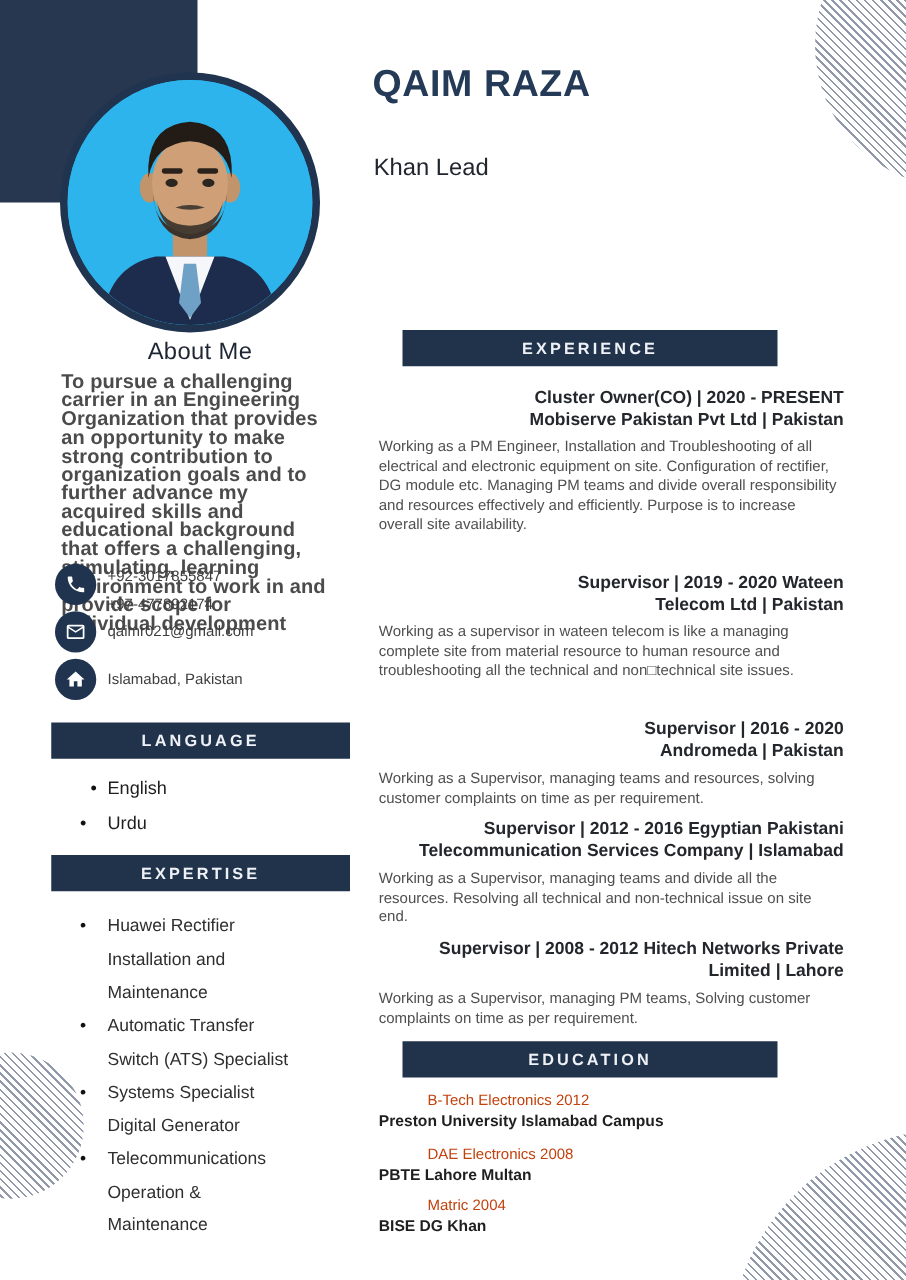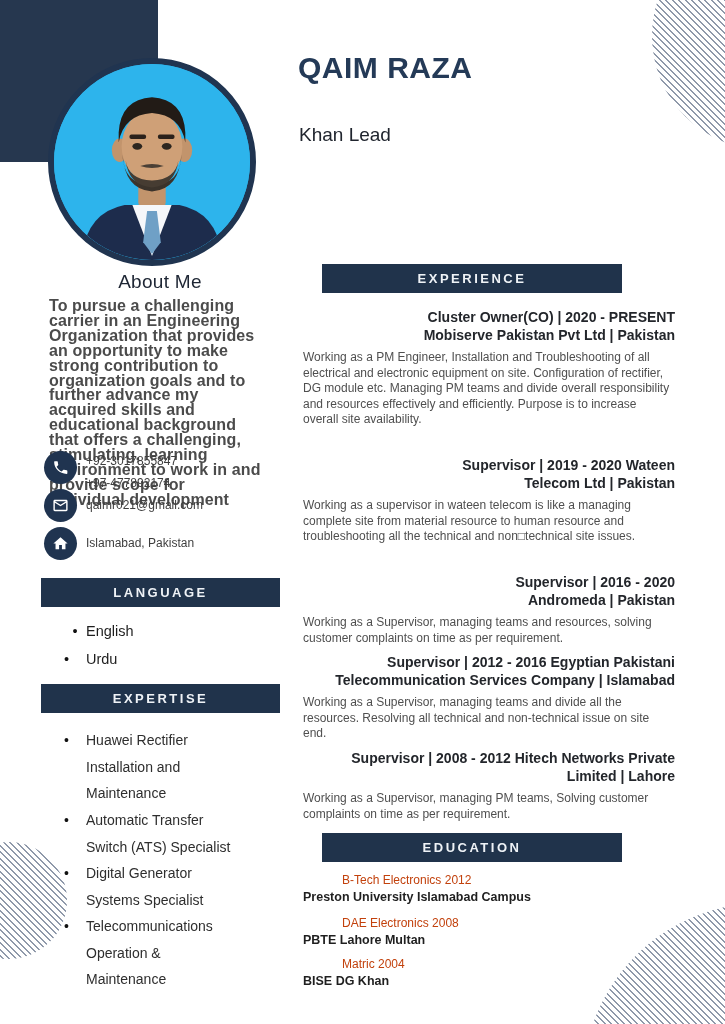--- a/index.html
+++ b/index.html
@@ -123,21 +123,21 @@
       <span>Huawei Rectifier</span><span>Installation and</span><span>Maintenance</span>
     </span>
   </div>
   <div class="exp-item" style="top:807px;">
     <span class="bullet">•</span><span class="lines">
       <span>Automatic Transfer</span><span>Switch (ATS) Specialist</span>
     </span>
   </div>
   <div class="exp-item" style="top:860px;">
     <span class="bullet">•</span><span class="lines">
-      <span>Digital Generator</span><span>Systems Specialist</span>
+      <span>Systems Specialist</span><span>Digital Generator</span>
     </span>
   </div>
   <div class="exp-item" style="top:913px;">
     <span class="bullet">•</span><span class="lines">
       <span>Telecommunications</span><span>Operation &amp;</span><span>Maintenance</span>
     </span>
   </div>
 
   <div class="bar bar-right" style="top:264px;">EXPERIENCE</div>
 

